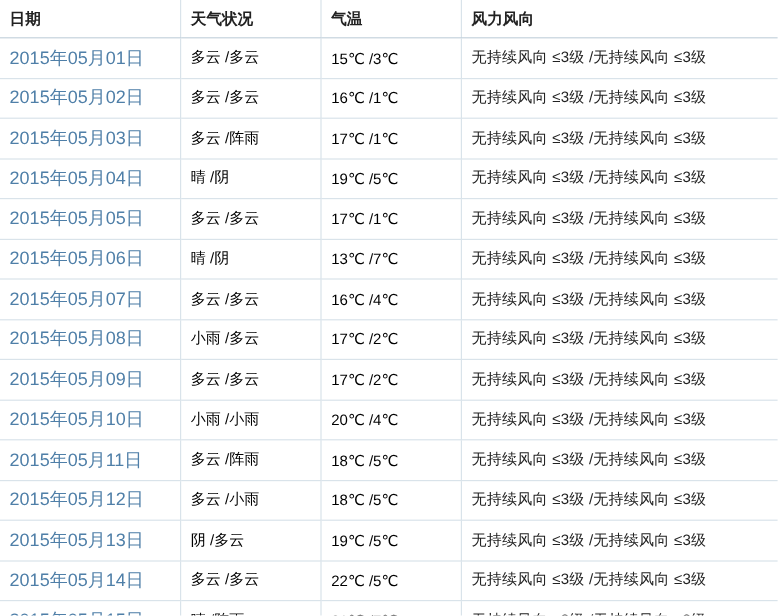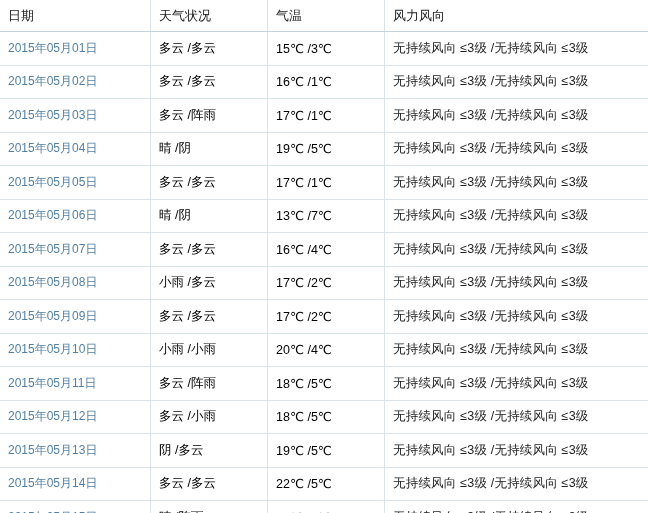--- a/index.html
+++ b/index.html
@@ -31,33 +31,33 @@
     font-weight: normal;
     white-space: nowrap;
     overflow: hidden;
   }
   .weather-table tr td:last-child,
   .weather-table tr th:last-child {
     border-right: none;
   }
   .weather-table thead th {
     height: 31px;
-    font-weight: normal;
+    font-weight: bold;
     color: #222222;
     font-size: 13px;
     border-bottom: 1px solid #c5d3dd;
   }
   .col-date   { width: 134px; }
   .col-cond   { width: 100px; margin-top: 30px; }
   .col-temp   { width: 100px; }
   .col-wind   { width: 314px; }
 
   td.date-cell {
     color: #4f7fa8;
-    font-size: 12px;
+    font-size: 15px;
   }
   td.cond-cell,
   td.temp-cell {
     color: #000000;
     font-size: 12.5px;
   }
   td.wind-cell {
     color: #222222;
     font-size: 12.5px;
     letter-spacing: 0.2px;

